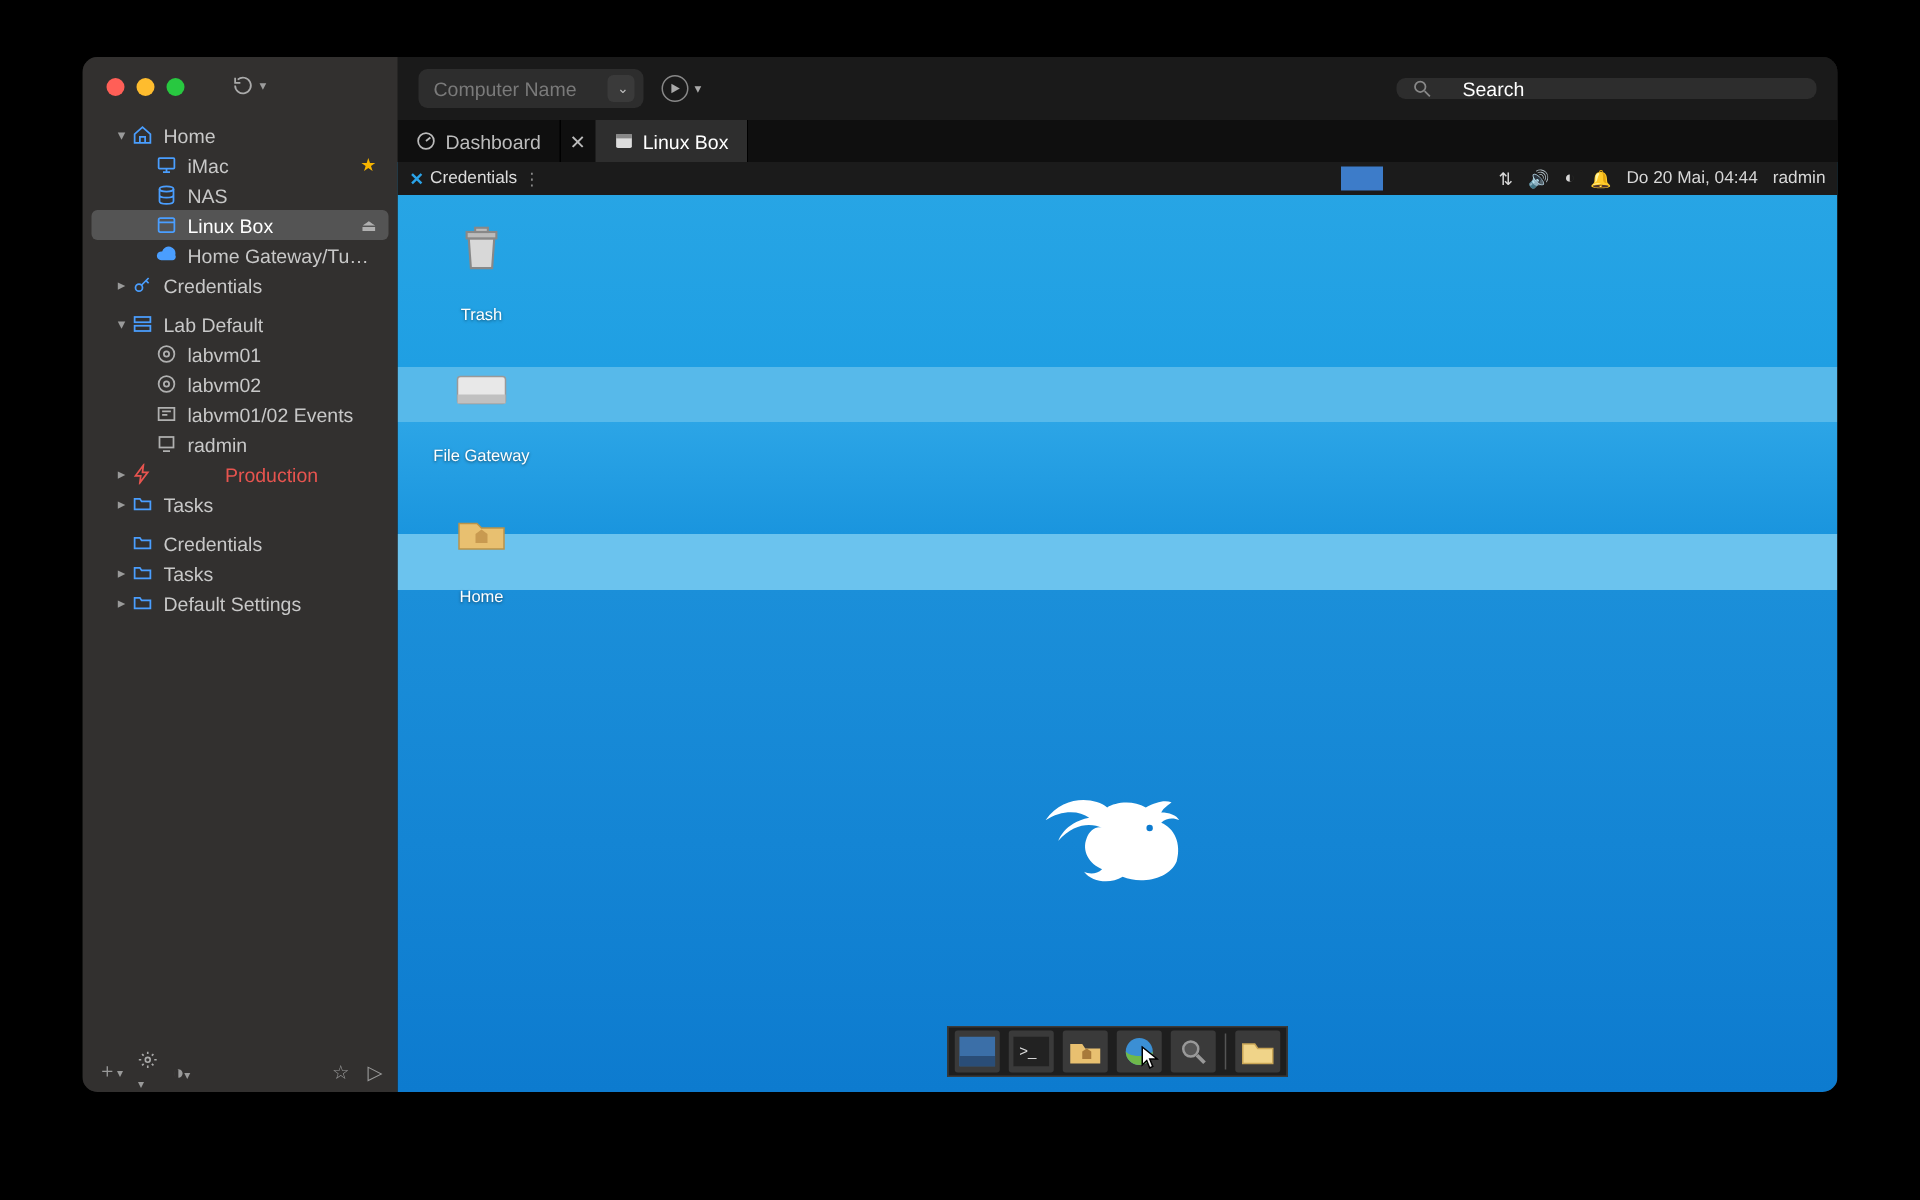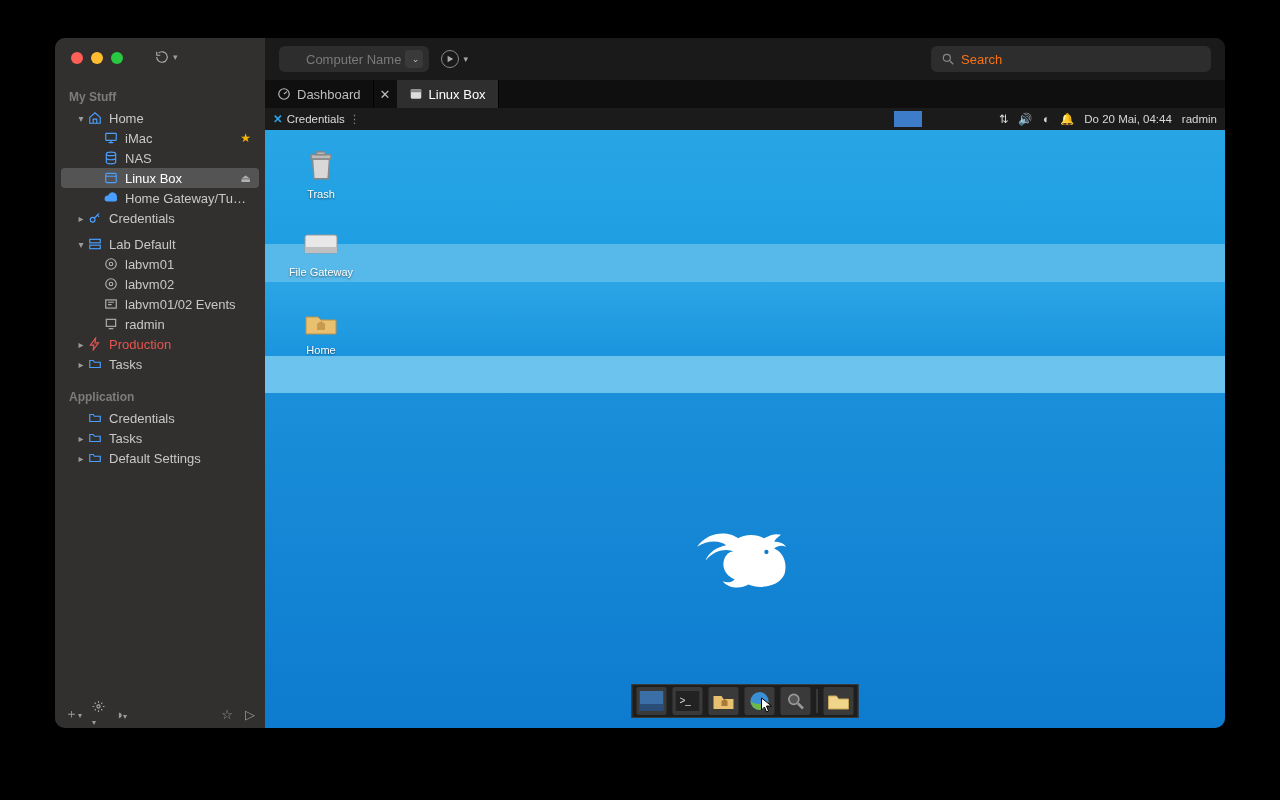--- a/index.html
+++ b/index.html
@@ -75,21 +75,21 @@
   .row .icon {
     width: 16px; height: 16px;
     margin-right: 6px;
     display: inline-flex; align-items: center; justify-content: center;
   }
   .row .lbl { flex: 1; white-space: nowrap; overflow: hidden; text-overflow: ellipsis; }
   .i1 { padding-left: 14px; }
   .i2 { padding-left: 30px; }
   .star { color: #f7b500; position: absolute; right: 8px; font-size: 12px; }
   .eject { color: #b0b0b0; position: absolute; right: 8px; font-size: 11px; }
-  .row.prod .lbl { color: #e7544f; }
+  .row.prod .lbl { color: #e7544f; text-align: center; }
   .sidebar-footer {
     margin-top: auto;
     height: 28px;
     display: flex;
     align-items: center;
     padding: 0 10px;
     color: #9a9a9a;
     gap: 10px;
   }
   .sidebar-footer .right { margin-left: auto; display: flex; gap: 12px; }
@@ -105,21 +105,21 @@
     display: flex;
     align-items: center;
     padding: 0 14px;
     gap: 12px;
     background: #1a1a1a;
   }
   .combo {
     background: #2d2d2d;
     border-radius: 6px;
     height: 26px;
-    padding: 0 28px 0 27px;
+    padding: 0 28px 0 10px;
     display: flex; align-items: center;
     color: #7a7a7a;
     min-width: 150px;
     position: relative;
   }
   .combo::after {
     content: "";
     position: absolute; right: 6px; top: 4px; bottom: 4px;
     width: 18px;
     border-radius: 4px;
@@ -134,26 +134,26 @@
     color: #aaa;
   }
   .play .circ {
     width: 18px; height: 18px; border: 1.5px solid #888; border-radius: 50%;
     display: flex; align-items: center; justify-content: center;
   }
   .search {
     margin-left: auto;
     background: #2d2d2d;
     border-radius: 6px;
-    height: 26px;
+    height: 14px;
     width: 280px;
     display: flex; align-items: center;
     padding: 0 10px;
-    gap: 6px;
-    color: #f97316;
+    gap: 20px;
+    color: #ffffff;
   }
   
   .tabstrip {
     height: 28px;
     background: #0f0f0f;
     display: flex;
     align-items: stretch;
   }
   .tab {
     display: flex; align-items: center; gap: 6px;
@@ -206,21 +206,21 @@
     display: flex; align-items: center; gap: 10px;
     color: #d8d8d8;
   }
   .desk-icons {
     position: absolute;
     top: 40px; left: 20px;
     display: flex; flex-direction: column; gap: 26px;
   }
   .di {
     width: 72px;
-    display: flex; flex-direction: column; align-items: center; gap: 4px;
+    display: flex; flex-direction: column; align-items: center; gap: 20px;
     color: #fff; font-size: 11px; text-align: center;
     text-shadow: 0 1px 2px rgba(0,0,0,0.5);
   }
   .di .ibox {
     width: 36px; height: 36px;
     display: flex; align-items: center; justify-content: center;
   }
   .mouse {
     position: absolute;
     left: 420px; top: 410px;
@@ -254,21 +254,20 @@
       <div class="dot yellow"></div>
       <div class="dot green"></div>
     </div>
     <div class="sync-btn">
       <svg width="14" height="14" viewBox="0 0 24 24">
           <path fill="none" stroke="#aaa" stroke-width="2" d="M3 12a9 9 0 1 0 3-6.7M3 3v6h6"></path>
         </svg>
       <span style="font-size:9px">▾</span>
     </div>
 
-    <div class="section-hdr">My Stuff</div>
     <div class="tree">
       <div class="row i1">
         <span class="chev">▾</span>
         <span class="icon">
             <svg width="14" height="14" viewBox="0 0 24 24">
               <path fill="none" stroke="#4a9eff" stroke-width="2" d="M3 11l9-8 9 8v10H3z M9 21v-7h6v7"></path>
             </svg>
           </span>
         <span class="lbl">Home</span>
       </div>
@@ -390,21 +389,20 @@
         <span class="chev">▸</span>
         <span class="icon">
             <svg width="14" height="14" viewBox="0 0 24 24">
               <path fill="none" stroke="#4a9eff" stroke-width="2" d="M3 6h6l2 3h10v9H3z"></path>
             </svg>
           </span>
         <span class="lbl">Tasks</span>
       </div>
     </div>
 
-    <div class="section-hdr">Application</div>
     <div class="tree">
       <div class="row i1">
         <span class="chev"></span>
         <span class="icon">
             <svg width="14" height="14" viewBox="0 0 24 24">
               <path fill="none" stroke="#4a9eff" stroke-width="2" d="M3 6h6l2 3h10v9H3z"></path>
             </svg>
           </span>
         <span class="lbl">Credentials</span>
       </div>

